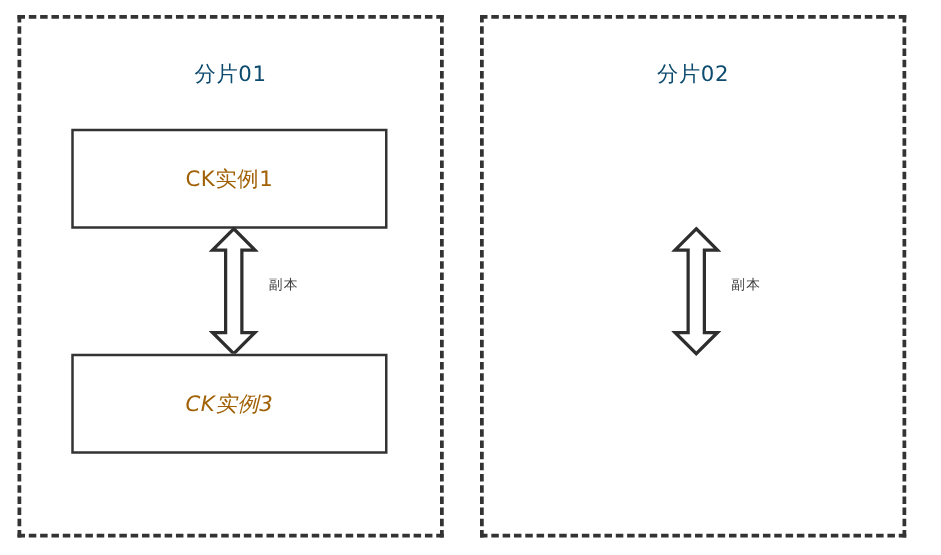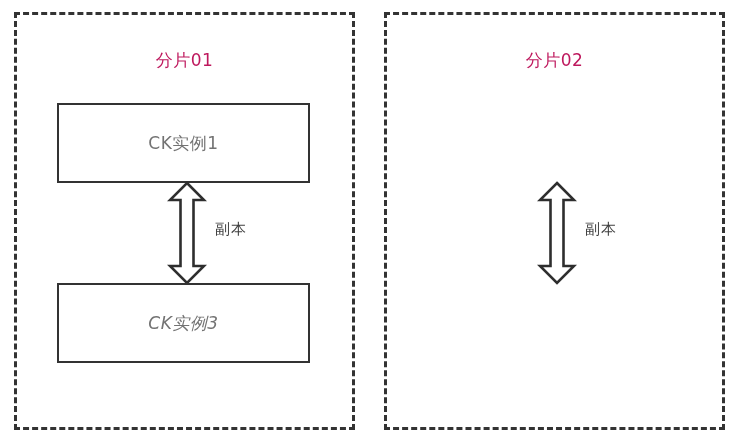--- a/index.html
+++ b/index.html
@@ -27,52 +27,52 @@
   .shard.left  { left: 14px; }
   .shard.right { left: 384px; }
   .shard-title {
     position: absolute;
     top: 34px;
     left: 0;
     width: 100%;
     text-align: center;
     font-size: 17px;
     line-height: 22px;
-    color: #be185d;
+    color: #0c4a6e;
     letter-spacing: 0.5px;
   }
   .instance-box {
     position: absolute;
     left: 40px;
     width: 253px;
     height: 80px;
     border: 2px solid #333333;
     box-sizing: border-box;
     background: #ffffff;
     display: flex;
     align-items: center;
     justify-content: center;
     font-size: 17px;
-    color: #737373;
+    color: #a16207;
     letter-spacing: 0.5px;
   }
   .instance-box.top    { top: 88px; }
   .instance-box.bottom { top: 268px; font-style: italic; }
   .arrow-wrap {
     position: absolute;
     left: 150px;
     top: 166px;
     width: 40px;
     height: 104px;
   }
   .replica-label {
     position: absolute;
     left: 198px;
     top: 205px;
-    font-size: 15px;
+    font-size: 11px;
     color: #3f3f3f;
     letter-spacing: 1px;
     white-space: nowrap;
   }
 </style>
 </head>
 <body>
 
 <div class="stage">
 

